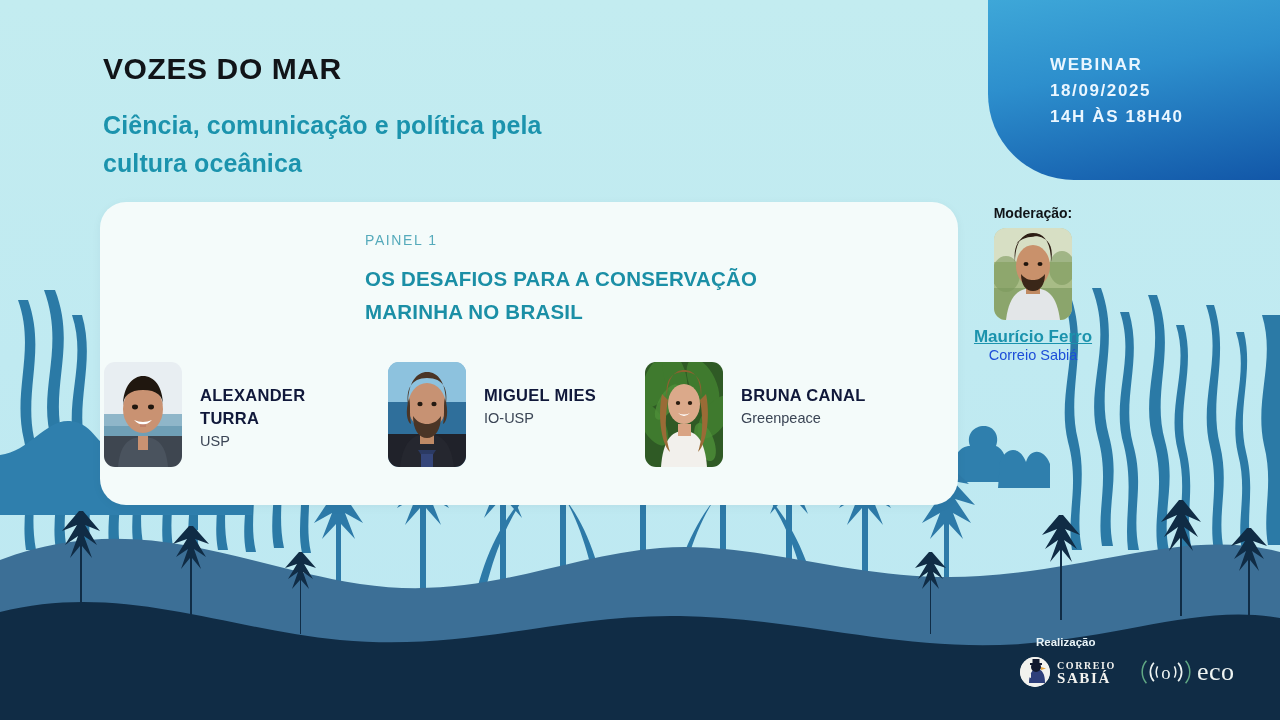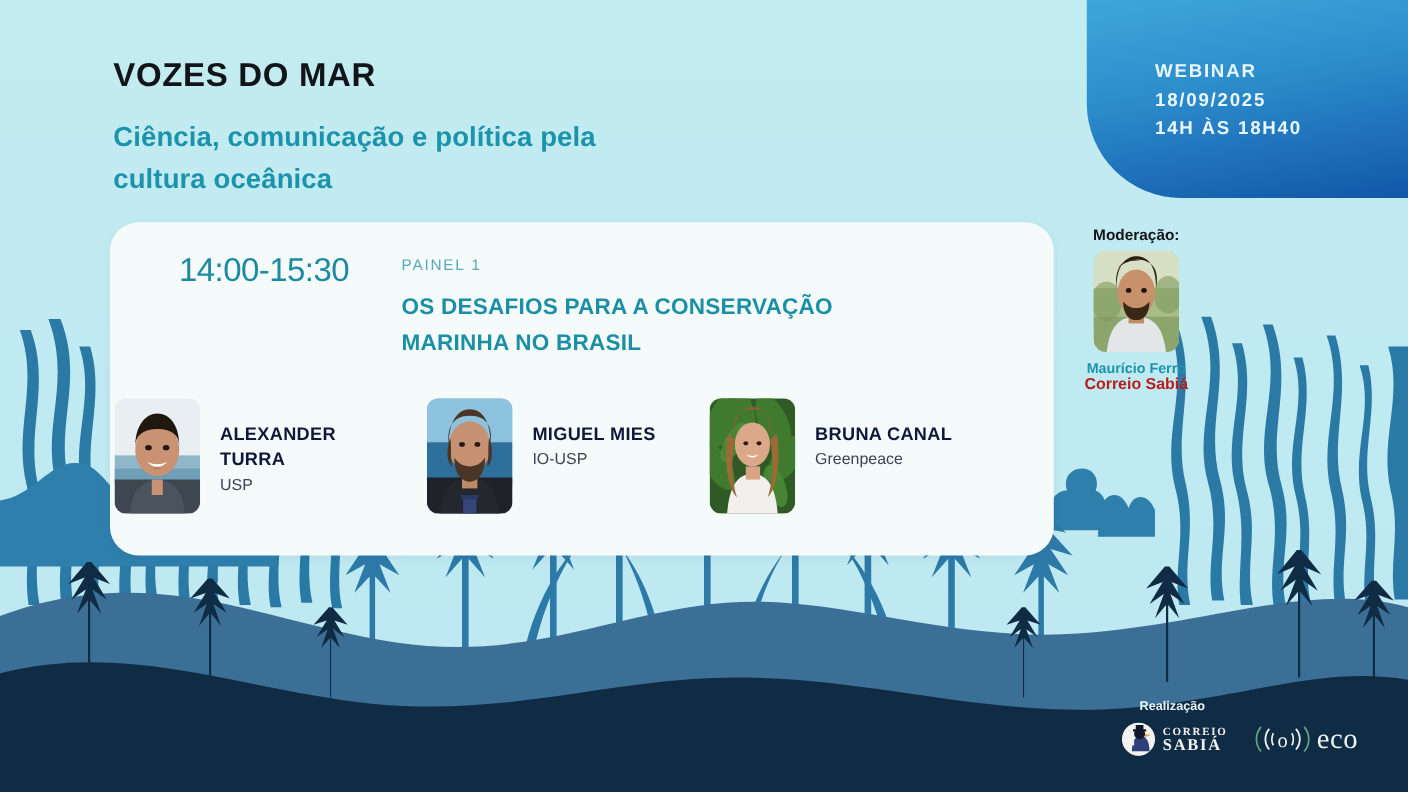--- a/index.html
+++ b/index.html
@@ -80,22 +80,22 @@
   }
   .spk-org{ font-size:14.5px; color:#3b4555; margin-top:3px; }
 
   
   .mod{ position:absolute; left:963px; top:205px; width:140px; text-align:center; z-index:7; }
   .mod-label{ font-size:14px; font-weight:bold; color:#111418; }
   .mod-photo{
     width:78px; height:92px; border-radius:12px; overflow:hidden;
     margin:7px auto 0; position:relative;
   }
-  .mod-name{ font-size:13px; font-weight:bold; color:#1b93ad; margin-top:7px; }
-  .mod-org{ font-size:14.5px; font-weight:bold; color:#b91c1c; }
+  .mod-name{ font-size:17px; font-weight:bold; color:#1b93ad; margin-top:7px;text-decoration:underline; }
+  .mod-org{ font-size:14.5px; font-weight:normal; color:#1d4ed8; }
 
   
   .footer{ position:absolute; left:1020px; top:636px; width:250px; z-index:9; }
   .realizacao{ font-size:11.5px; font-weight:bold; color:#e8f3f7; margin-left:16px; }
   .logos{ display:flex; align-items:center; gap:22px; margin-top:8px; }
   .logo-sabia{ display:flex; align-items:center; gap:7px; }
   .sabia-mark{ width:30px; height:30px; border-radius:50%; background:#f2f2ee; position:relative; overflow:hidden; }
   .sabia-txt{ color:#f2f2ee; font-family:"Liberation Serif", serif; line-height:13px;font-weight:bold; }
   .sabia-txt .l1{ font-size:10px; letter-spacing:1.6px; }
   .sabia-txt .l2{ font-size:15px; letter-spacing:1.6px; }
@@ -209,21 +209,20 @@
 
   <div class="hdr">
     <div class="hdr-title">VOZES DO MAR</div>
     <div class="hdr-sub">
       <div>Ciência, comunicação e política pela</div>
       <div>cultura oceânica</div>
     </div>
   </div>
 
   <div class="card">
-    <div class="time">14:00-15:30</div>
     <div class="panel-kicker">PAINEL 1</div>
     <div class="panel-title">
       <div>OS DESAFIOS PARA A CONSERVAÇÃO</div>
       <div>MARINHA NO BRASIL</div>
     </div>
 
     <div class="speakers">
 
       <div class="spk" style="left:4px;">
         <div class="spk-photo">

